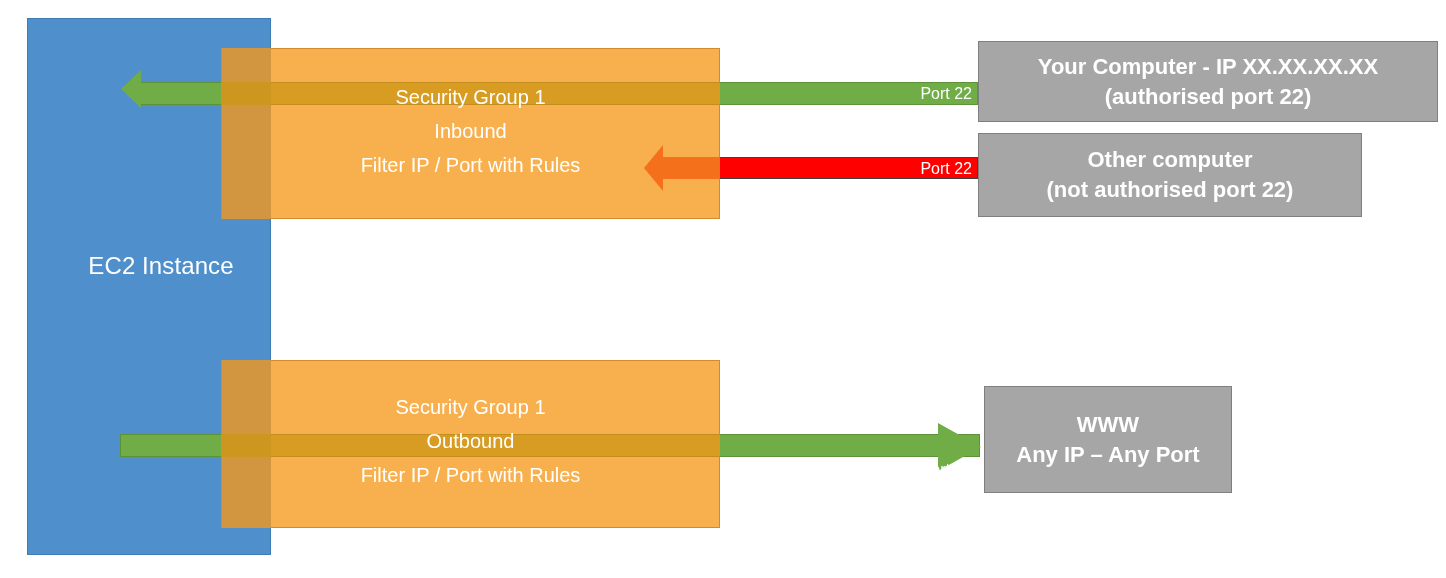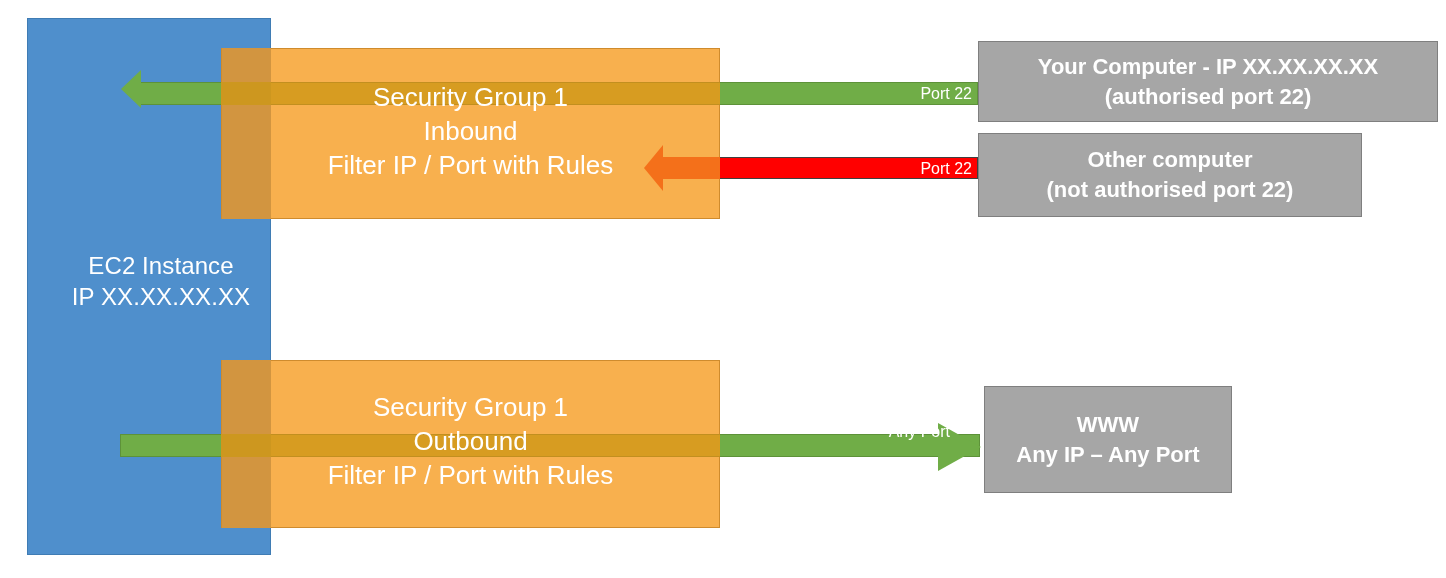--- a/index.html
+++ b/index.html
@@ -44,21 +44,21 @@
   .sg-box {
     background: #F8B04E;
     border: 1px solid #cf8b2d;
     box-sizing: border-box;
   }
   #sg-inbound  { left: 221px; top: 48px;  width: 499px; height: 171px; }
   #sg-outbound { left: 221px; top: 360px; width: 499px; height: 168px; }
 
   .sg-text {
     color: #ffffff;
-    font-size: 26px;
+    font-size: 20px;
     line-height: 34px;
     text-align: center;
     width: 499px;
   }
   #sg-inbound-text  { left: 221px; top: 80px; }
   #sg-outbound-text { left: 221px; top: 390px; }
 
   
   #green-in-shaft {
     left: 139px;
@@ -181,31 +181,30 @@
   
   .port-label {
     color: #ffffff;
     font-size: 16px;
     line-height: 23px;
     text-align: right;
     white-space: nowrap;
   }
   #port-label-green-in { left: 700px; top: 82px; width: 272px; }
   #port-label-red      { left: 700px; top: 157px; width: 272px; }
-  #port-label-out      { left: 700px; top: 420px; width: 250px; }
+  #port-label-out      { left: 700px; top: 458px; width: 250px; }
 </style>
 </head>
 <body>
 
 <div id="canvas">
 
   <div class="abs" id="ec2-box"></div>
   <div class="abs" id="ec2-label">
     <div>EC2 Instance</div>
-    <div>IP XX.XX.XX.XX</div>
   </div>
 
   <div class="abs sg-box" id="sg-inbound"></div>
   <div class="abs sg-overlap" id="overlap-in"></div>
 
   <div class="abs" id="green-in-shaft"></div>
   <div class="abs" id="green-in-overlay"></div>
   <div class="abs" id="green-in-cross"></div>
   <div class="abs" id="green-in-head"></div>
 

